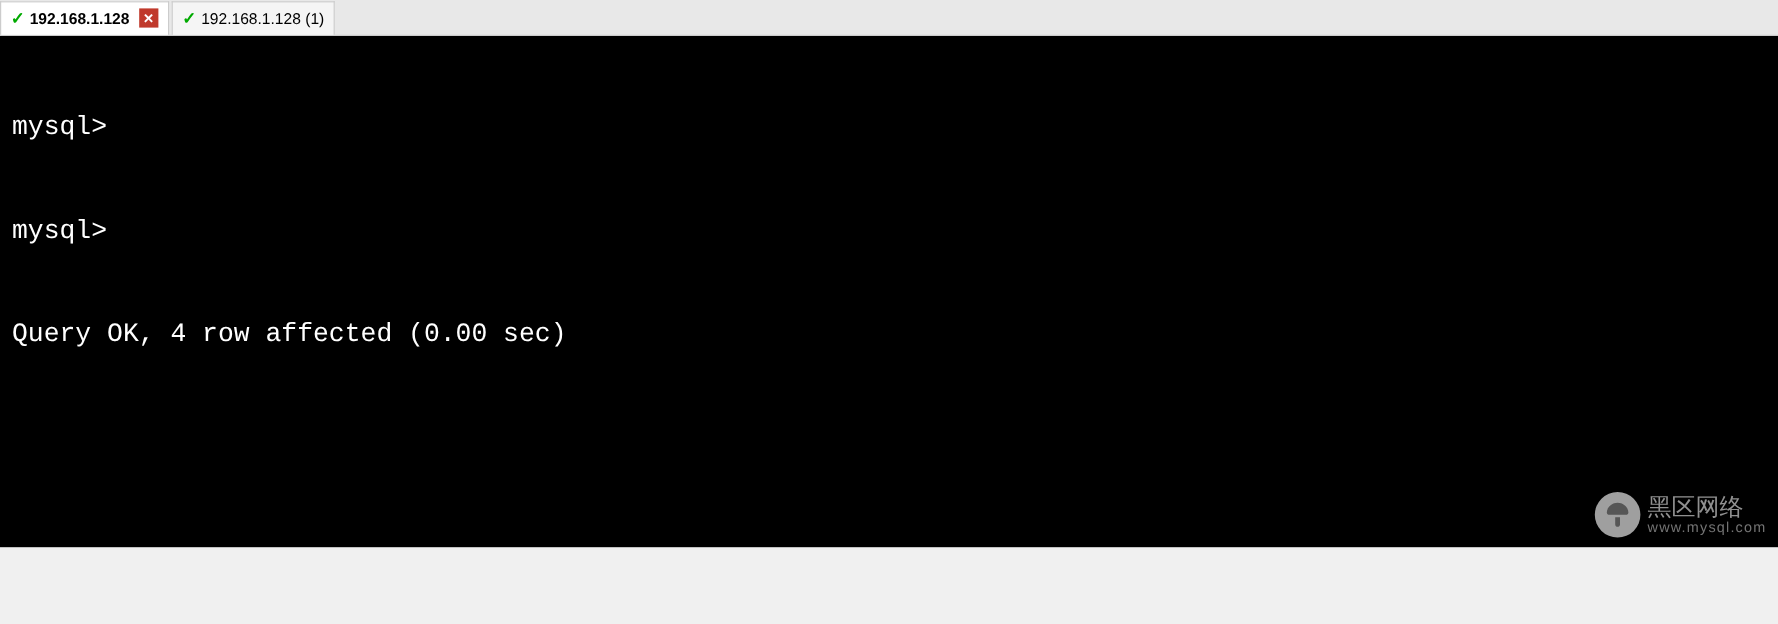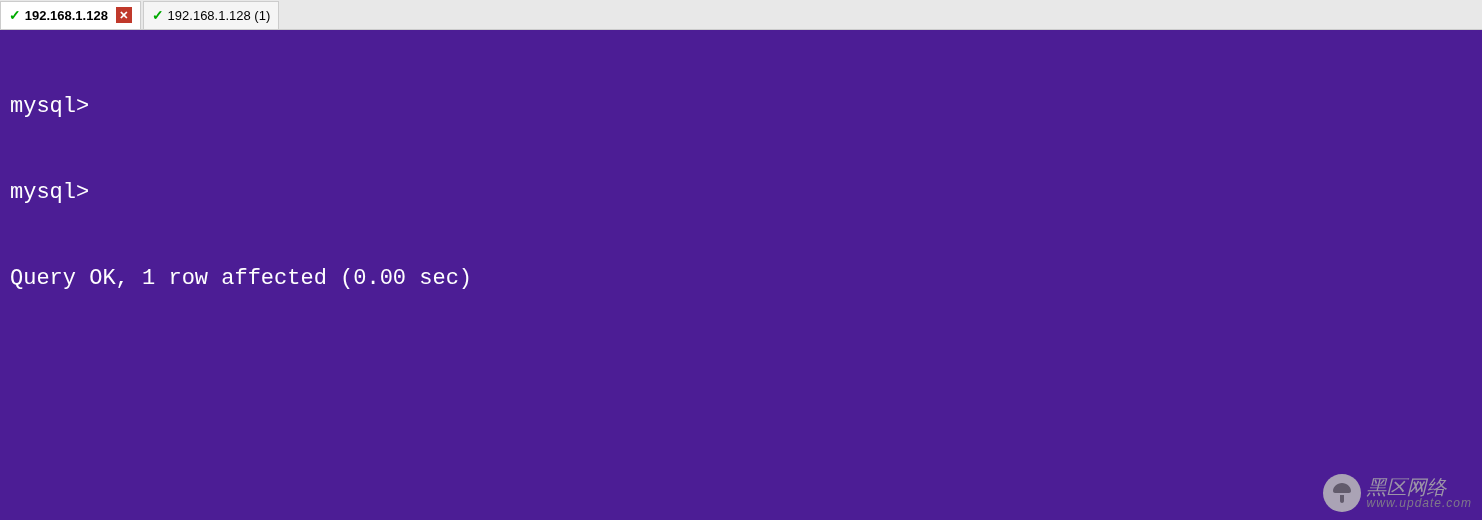--- a/index.html
+++ b/index.html
@@ -53,27 +53,27 @@
       justify-content: center;
       width: 16px;
       height: 16px;
       background: #c0392b;
       color: #fff;
       font-size: 11px;
       margin-left: 8px;
       cursor: pointer;
     }
     .terminal {
-      background: #4c1d95;
+      background: #000000;
       color: #fff;
       font-family: "Consolas", "Courier New", monospace;
       font-size: 22px;
       line-height: 1.3;
       padding: 6px 10px;
-      height: 490px;
+      height: 426px;
       white-space: pre;
       overflow: hidden;
       position: relative;
     }
     .watermark {
       position: absolute;
       right: 10px;
       bottom: 8px;
       display: flex;
       align-items: center;
@@ -91,21 +91,20 @@
     }
     .watermark-mushroom {
       width: 24px;
       height: 24px;
       fill: #666;
     }
     .watermark-text {
       display: flex;
       flex-direction: column;
       line-height: 1;
-      font-style: italic;
     }
     .watermark-title {
       color: #aaa;
       font-size: 20px;
       font-family: "Microsoft YaHei", sans-serif;
     }
     .watermark-url {
       color: #888;
       font-size: 12px;
       font-family: Arial, sans-serif;
@@ -123,36 +122,36 @@
   </div>
   <div class="tab inactive">
     <span class="tab-check">✓</span>
     <span>192.168.1.128 (1)</span>
   </div>
 </div>
 
 <div class="terminal">
   <div>mysql&gt;</div>
   <div>mysql&gt;</div>
-  <div>Query OK, 1 row affected (0.00 sec)</div>
+  <div>Query OK, 4 row affected (0.00 sec)</div>
   <div></div>
   
   
   
   
   
   
   
   <div></div>
   
 
   <div class="watermark">
     <div class="watermark-icon">
       <svg class="watermark-mushroom" viewBox="0 0 24 24">
         <path d="M12 2C7 2 3 6 3 10c0 1 1 2 2 2h14c1 0 2-1 2-2 0-4-4-8-9-8zm-2 12v6c0 1 1 2 2 2s2-1 2-2v-6h-4z"></path>
       </svg>
     </div>
     <div class="watermark-text">
       <span class="watermark-title">黑区网络</span>
-      <span class="watermark-url">www.update.com</span>
+      <span class="watermark-url">www.mysql.com</span>
     </div>
   </div>
 </div>
 
 </body></html>

